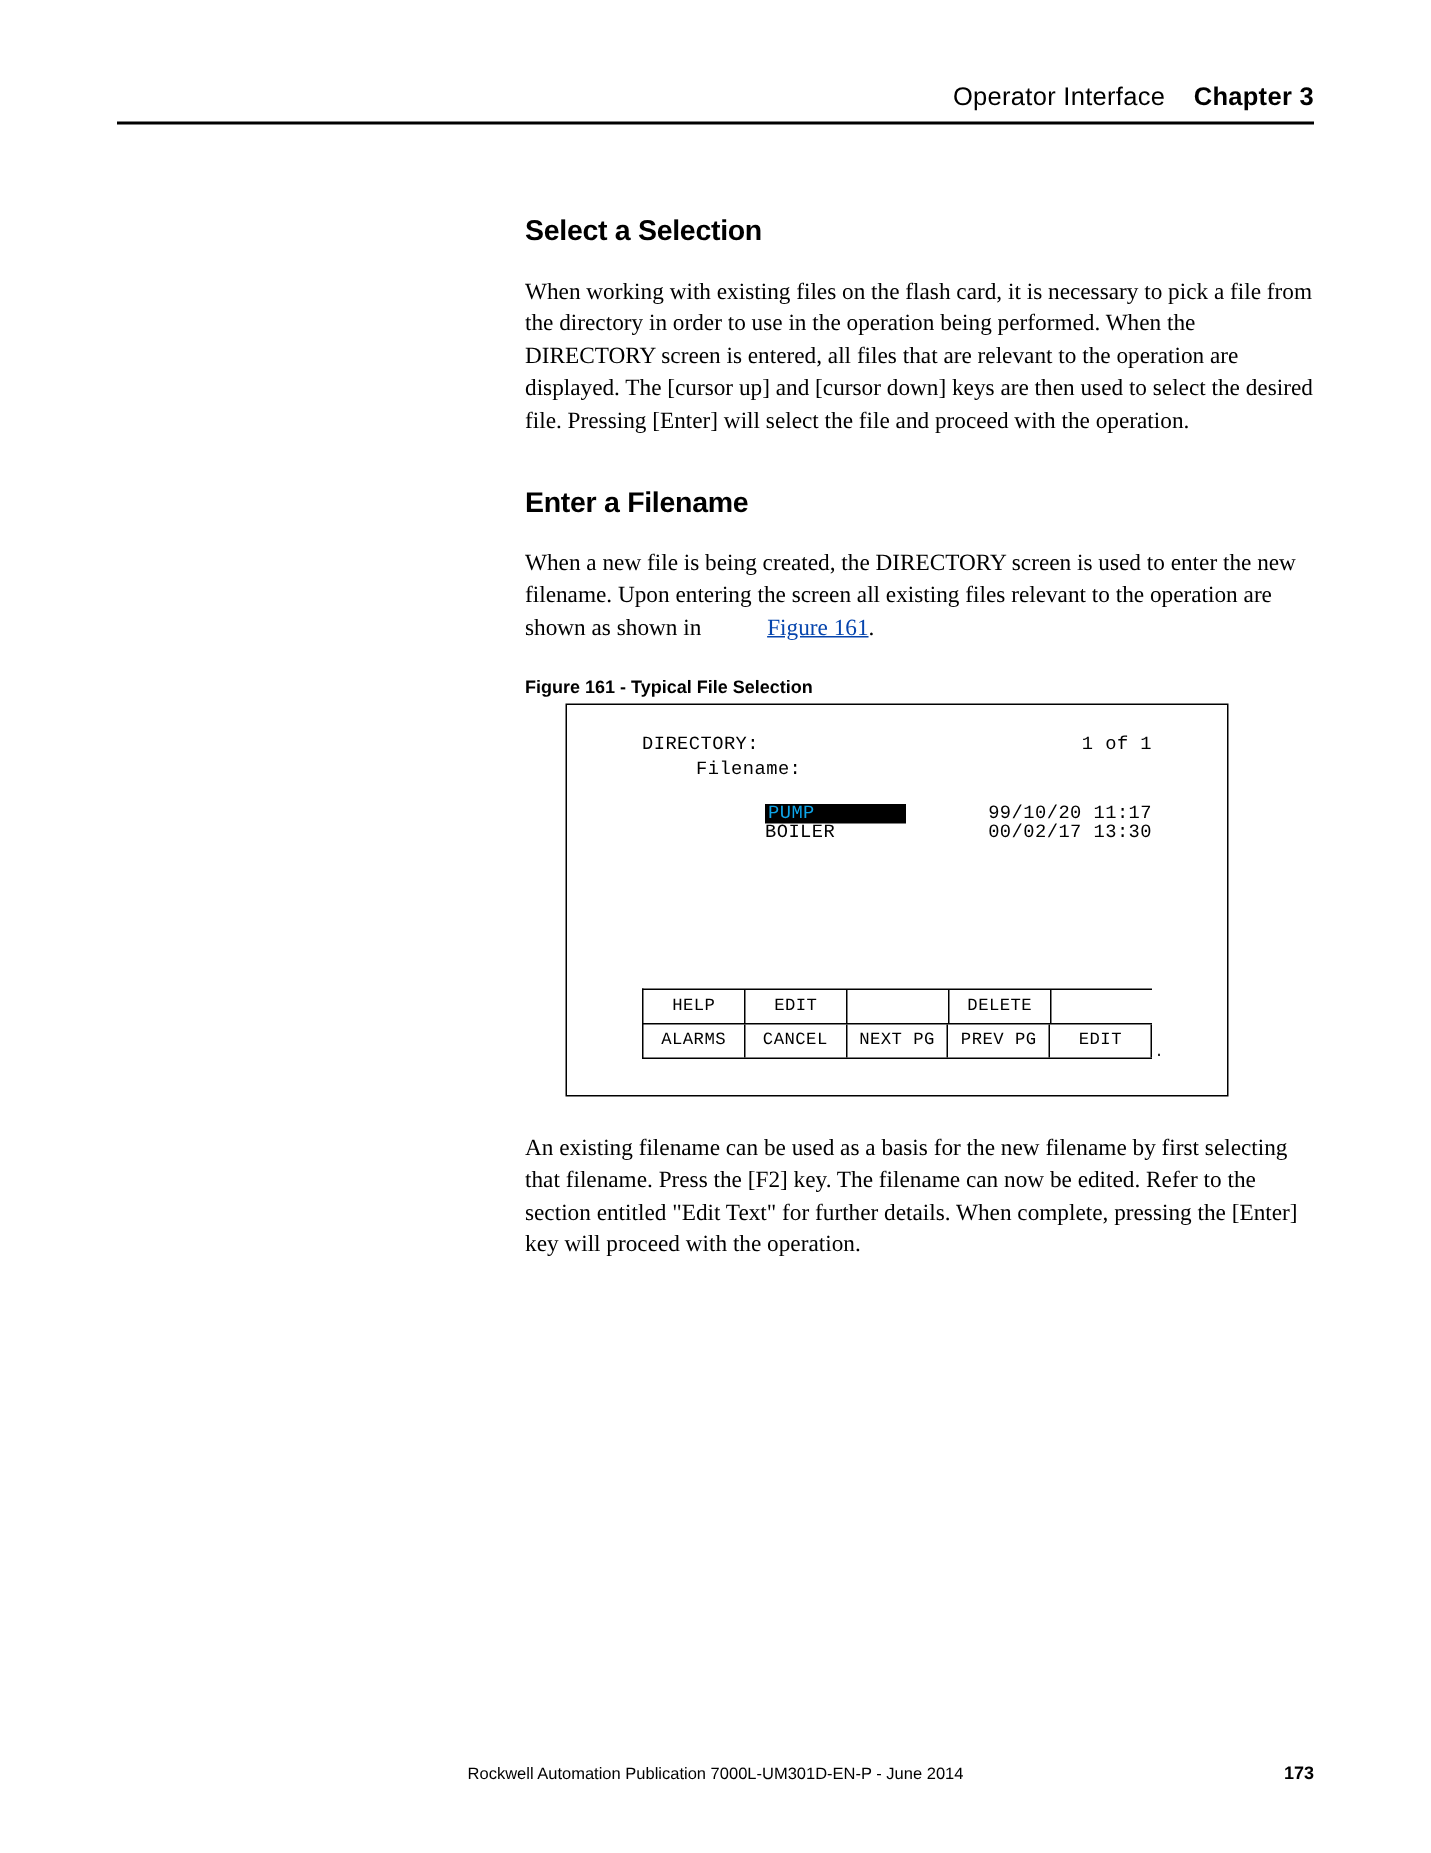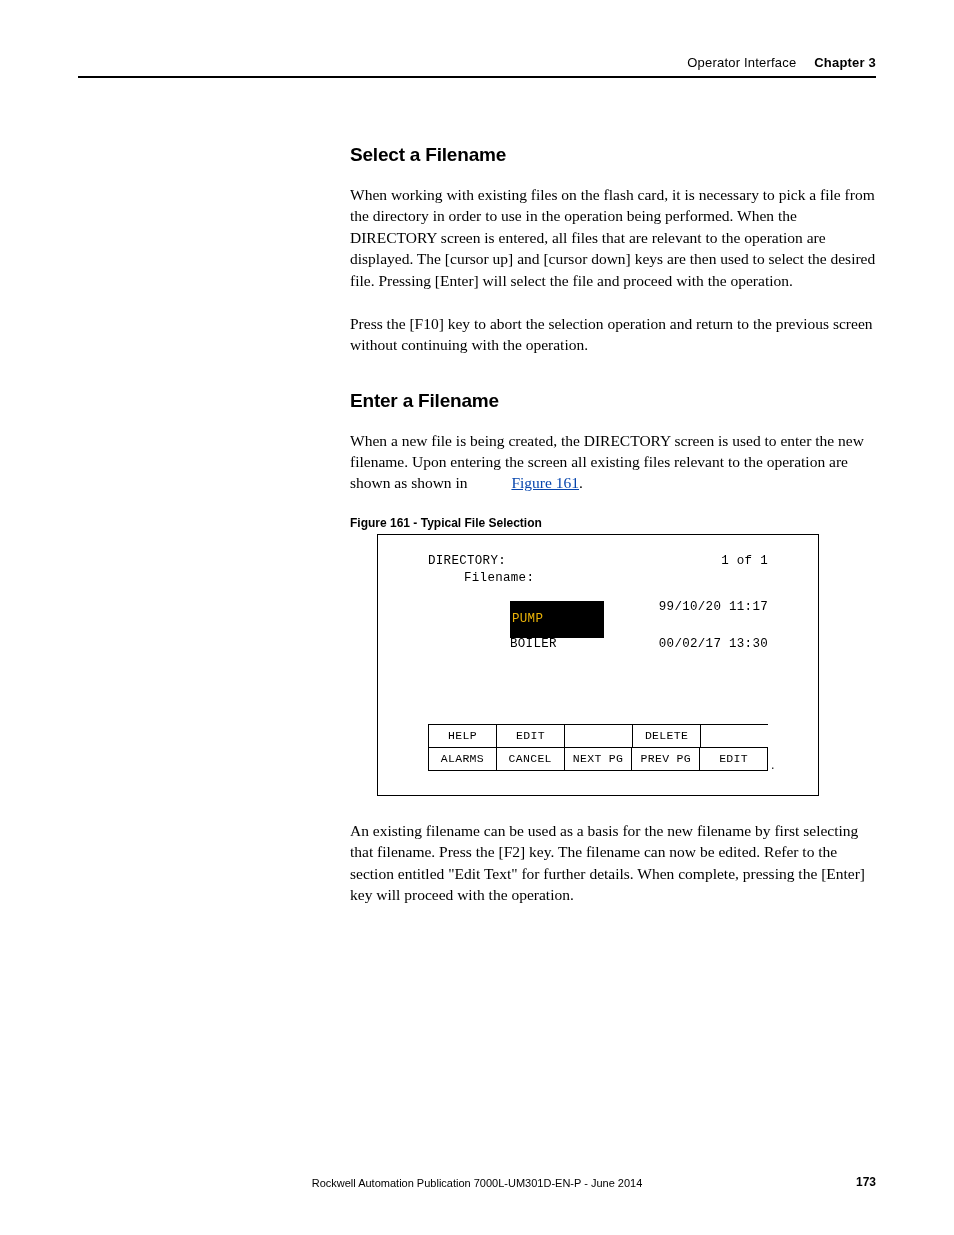--- a/index.html
+++ b/index.html
@@ -16,21 +16,21 @@
   }
   .page-header {
     position: absolute;
     top: 55px;
     left: 78px;
     right: 78px;
     border-bottom: 2px solid #000;
     padding-bottom: 6px;
     text-align: right;
     font-family: Arial, Helvetica, sans-serif;
-    font-size: 13px;
+    font-size: 17px;
     letter-spacing: 0.2px;
   }
   .page-header .section { font-weight: 400; }
   .page-header .chapter { font-weight: 700; margin-left: 14px; }
   .content {
     position: absolute;
     top: 110px;
     left: 350px;
     right: 78px;
   }
@@ -70,21 +70,21 @@
     bottom: 24px;
     font-family: 'Courier New', monospace;
     font-size: 12.5px;
     line-height: 1.05;
     letter-spacing: 0.3px;
   }
   .screen-row { display: flex; justify-content: space-between; }
   .file-list { margin-top: 16px; }
   .file-row { display: flex; }
   .file-name { margin-left: 82px; width: 90px; }
-  .file-name.sel { background: #000; color: #eab308; padding: 12px 2px; }
+  .file-name.sel { background: #000; color: #0ea5e9; padding: 0 2px; }
   .file-date { margin-left: auto; text-align: center; }
   .softkeys {
     position: absolute;
     bottom: 0;
     left: 0;
     right: 0;
   }
   .sk-row { display: flex; border-top: 1.5px solid #000; height: 22px; }
   .sk-cell {
     flex: 1;
@@ -120,24 +120,23 @@
 </head>
 <body>
 
 <div class="page-header">
   <span class="section">Operator Interface</span>
   <span class="chapter">Chapter 3</span>
 </div>
 
 <div class="content">
 
-  <h2 class="subhead">Select a Filename</h2>
+  <h2 class="subhead">Select a Selection</h2>
 
   <p class="para">When working with existing files on the flash card, it is necessary to pick a file from the directory in order to use in the operation being performed. When the DIRECTORY screen is entered, all files that are relevant to the operation are displayed. The [cursor up] and [cursor down] keys are then used to select the desired file. Pressing [Enter] will select the file and proceed with the operation.</p>
-  <p class="para">Press the [F10] key to abort the selection operation and return to the previous screen without continuing with the operation.</p>
 
   <h2 class="subhead">Enter a Filename</h2>
 
   <p class="para">
     <span>When a new file is being created, the DIRECTORY screen is used to enter the new filename. Upon entering the screen all existing files relevant to the operation are shown as shown in </span><a href="#" class="link">Figure 161</a><span>.</span>
   </p>
 
   <div class="figcap">Figure 161 - Typical File Selection</div>
 
   <div class="figure-box">

